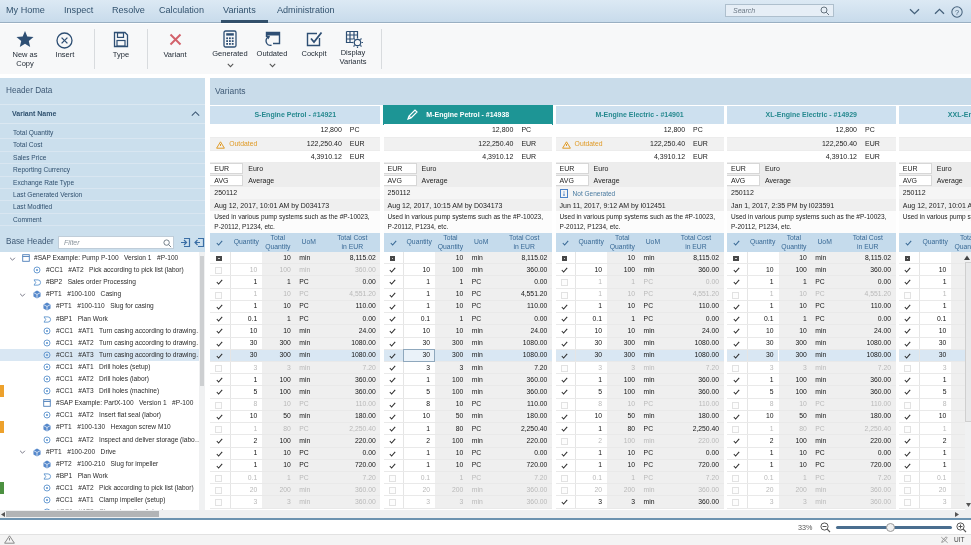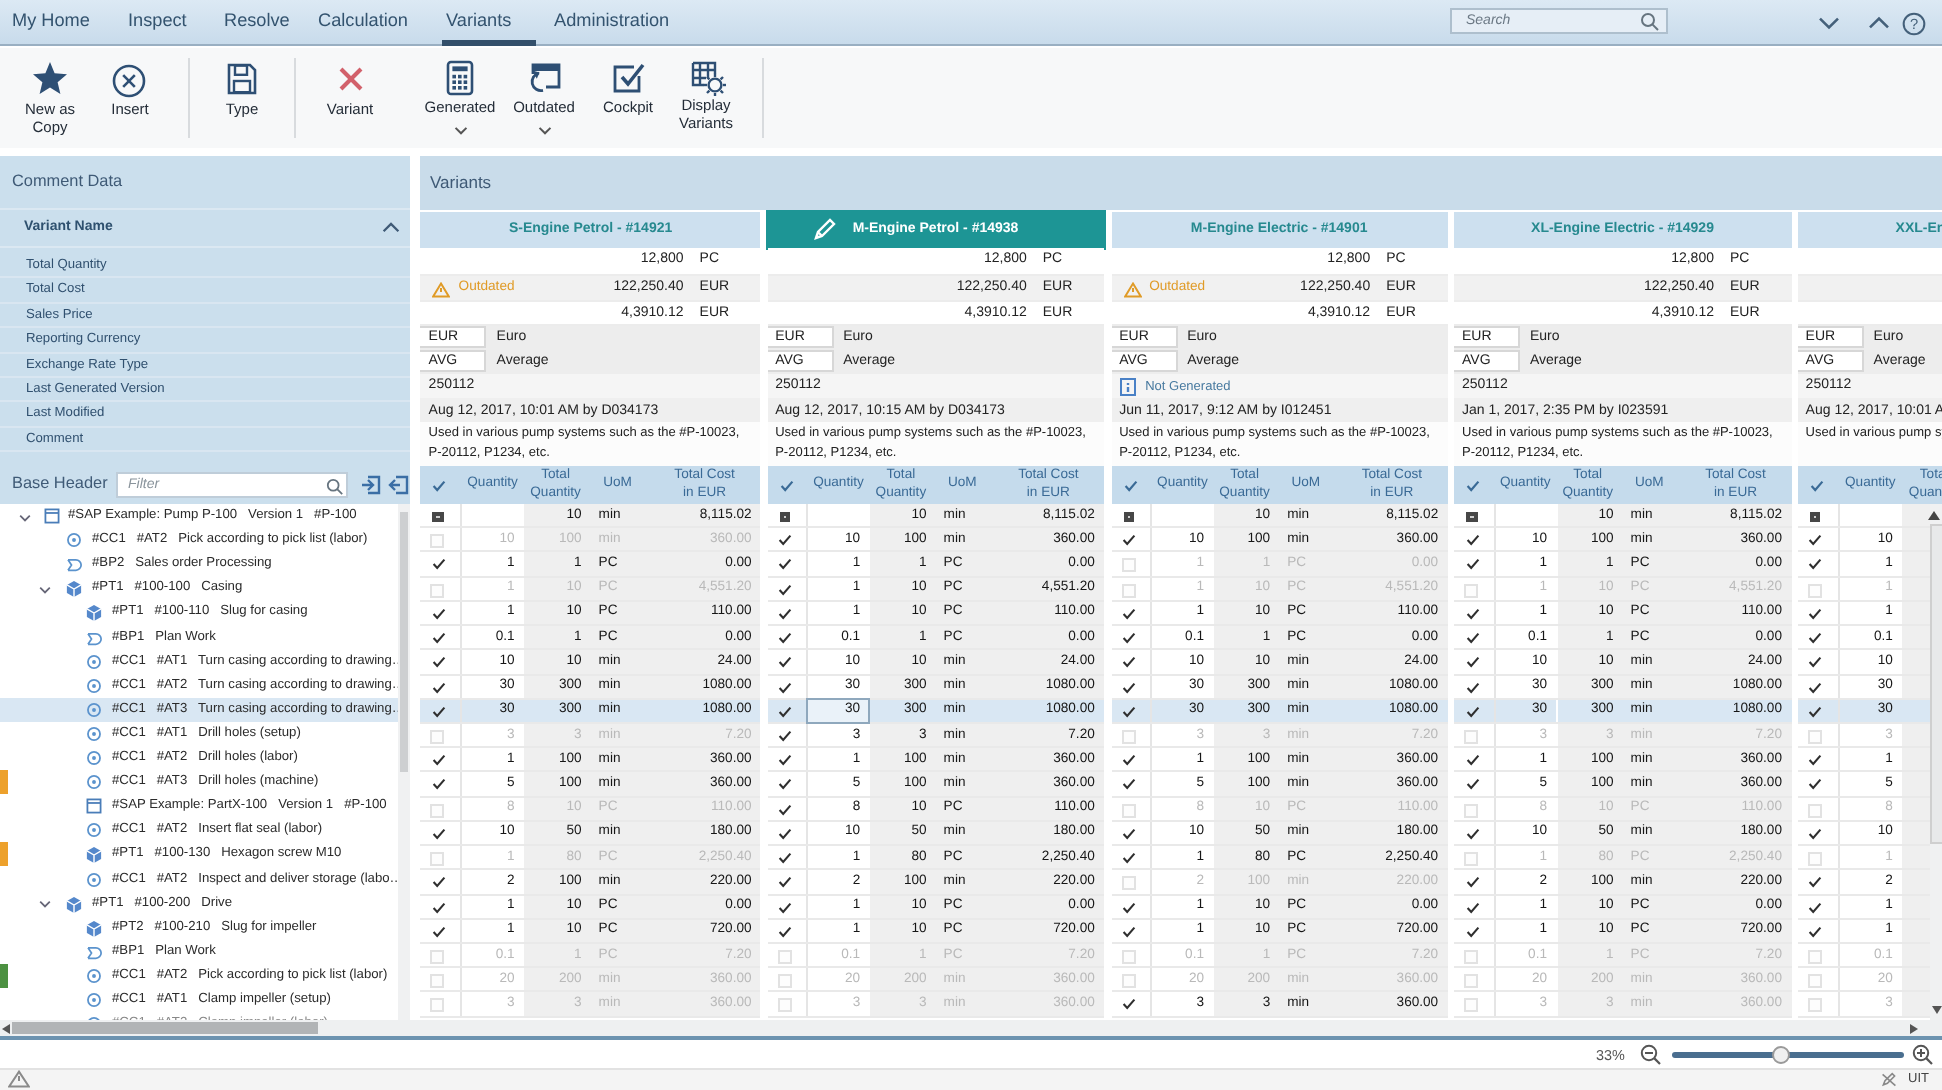--- a/index.html
+++ b/index.html
@@ -113,21 +113,21 @@
         <line x1="12.5" y1="16.5" x2="12.5" y2="18.1"></line>
         <line x1="9.7" y1="15.3" x2="8.5" y2="16.5"></line>
         <line x1="8.5" y1="12.5" x2="6.9" y2="12.5"></line>
         <line x1="9.7" y1="9.7" x2="8.5" y2="8.5"></line>
         <line x1="12.5" y1="8.5" x2="12.5" y2="6.9"></line>
         <line x1="15.3" y1="9.7" x2="16.5" y2="8.5"></line>
       </g>
     </svg>
     <div class="tlabel" style="left:328px;top:49px;width:50px;">Display<br>Variants</div>
     <div class="ab lp"></div>
-    <div class="ab" style="left:6px;top:86px;font-size:8.2px;color:#3f5a76;">Comment Data</div>
+    <div class="ab" style="left:6px;top:86px;font-size:8.2px;color:#3f5a76;">Header Data</div>
     <div class="ab" style="left:0px;top:104px;width:205px;height:1px;background:#dbe8f2;"></div>
     <div class="ab" style="left:12px;top:110px;font-size:7px;color:#2f516f;font-weight:bold;">Variant Name</div>
     <svg class="ab" style="left:191px;top:111px;" width="9" height="6" viewBox="0 0 11 7">
       <polyline points="1,5.5 5.5,1 10,5.5" fill="none" stroke="#3f5a76" stroke-width="1.4"></polyline>
     </svg>
     <div class="ab" style="left:0px;top:123px;width:205px;height:1px;background:#dbe8f2;"></div>
     <div class="lprow" style="top:127.0px;height:12.4px;line-height:12.4px;padding-left:13px;">Total Quantity</div>
     <div class="lprow" style="top:139.4px;height:12.4px;line-height:12.4px;padding-left:13px;">Total Cost</div>
     <div class="lprow" style="top:151.8px;height:12.4px;line-height:12.4px;padding-left:13px;">Sales Price</div>
     <div class="lprow" style="top:164.2px;height:12.4px;line-height:12.4px;padding-left:13px;">Reporting Currency</div>

